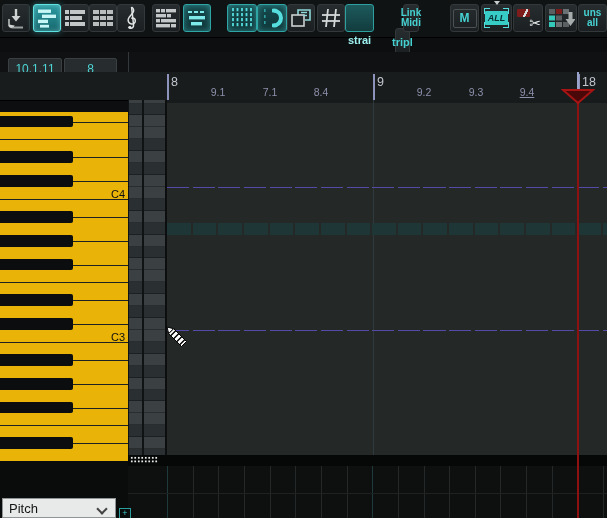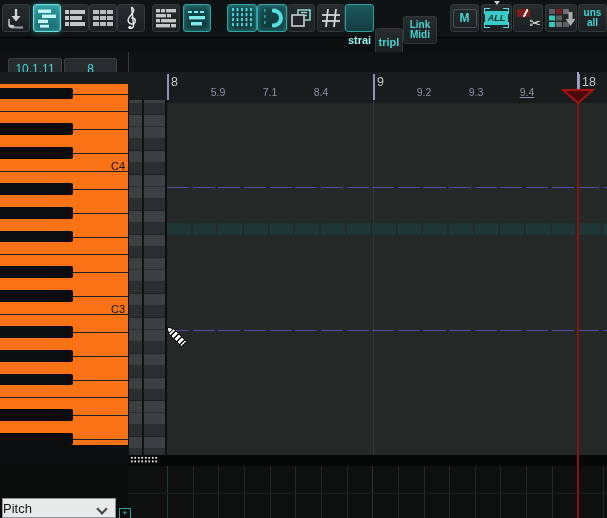--- a/index.html
+++ b/index.html
@@ -32,21 +32,21 @@
   .infobar{position:absolute;left:0;top:52px;width:607px;height:34px;background:#0f1112;}
   .vbox{position:absolute;top:6px;height:20px;background:#272c2e;border:1px solid #3a4041;border-radius:2px;
         color:#4ed6d6;font-size:12px;display:flex;align-items:center;justify-content:center;}
   .vdiv{position:absolute;left:128px;top:0;width:1px;height:34px;background:#33383a;}
   
   .ruler{position:absolute;left:0;top:72px;width:607px;height:28px;background:#191c1d;border-bottom:1px solid #000;}
   .rline{position:absolute;top:2px;width:1.5px;height:26px;background:#8d93bb;}
   .rmaj{position:absolute;top:3px;font-size:12.5px;color:#c2c6cf;}
   .rmin{position:absolute;top:14px;width:26px;margin-left:-13px;text-align:center;font-size:10.5px;color:#8d90ab;}
   
-  .keyboard{position:absolute;left:0;top:84px;width:128px;height:361px;background:#f97316;overflow:hidden;}
+  .keyboard{position:absolute;left:0;top:112px;width:128px;height:361px;background:#eab308;overflow:hidden;}
   .bkey{position:absolute;left:0;width:73px;background:#0b0d0e;border-radius:0 2px 2px 0;}
   .ksep{position:absolute;left:0;width:128px;height:1px;background:#1d2122;}
   .ksep.half{left:73px;width:55px;}
   .klabel{position:absolute;right:3px;width:40px;text-align:right;font-size:11px;color:#0e1010;}
   .keystrip{position:absolute;left:128px;top:100px;width:39px;height:355px;background:#101314;overflow:hidden;border-right:2px solid #0c0e0f;box-sizing:border-box;}
   .scol{position:absolute;top:0;height:100%;}
   .srow{position:absolute;left:0;width:100%;box-shadow:inset 0 -1px rgba(0,0,0,.3);}
   .grid{position:absolute;left:167px;top:100px;width:440px;height:355px;background:#242827;overflow:hidden;}
   .gridtopband{position:absolute;left:0;top:0;width:100%;height:3px;background:#181b1b;}
   .octline{position:absolute;left:0;width:100%;height:1.5px;
@@ -61,21 +61,21 @@
   .controller{position:absolute;left:128px;top:466px;width:479px;height:52px;background:#0e100f;overflow:hidden;}
   .cline{position:absolute;top:0;width:1px;height:100%;}
   .chline{position:absolute;left:0;top:27px;width:100%;height:1px;background:#1e2122;}
   .gutter{position:absolute;left:0;top:461px;width:128px;height:57px;background:#0a0b0b;}
   
   .ph-tick{position:absolute;left:577px;top:72px;width:1.5px;height:18px;background:#9aa3cc;z-index:4;}
   .ph-line{position:absolute;left:577px;top:90px;width:2px;height:428px;background:#8e1111;z-index:5;}
   .ph-tri{position:absolute;left:561px;top:89px;z-index:6;}
   
   .pitch-sel{position:absolute;left:2px;top:498px;width:114px;height:20px;background:#e8eaea;border:1px solid #8f9596;
-             box-sizing:border-box;display:flex;align-items:center;color:#141414;font-size:13px;padding-left:0;cursor:pointer;z-index:7;}
+             box-sizing:border-box;display:flex;align-items:center;color:#141414;font-size:13px;padding-left:6px;cursor:pointer;z-index:7;}
   .chev{position:absolute;right:9px;top:6px;width:6px;height:6px;border-right:2px solid #444;border-bottom:2px solid #444;transform:rotate(45deg);}
   .add-lane{position:absolute;left:119px;top:508px;width:10px;height:9px;border:1px solid #2a9d9d;color:#3fc9c9;
             font-size:9px;line-height:8px;text-align:center;z-index:7;cursor:pointer;}
   .pencil{position:absolute;left:164px;top:321px;z-index:8;}
 </style>
 </head>
 <body>
 
 <div class="app">
   <div id="toolbar" class="toolbar">
@@ -233,24 +233,24 @@
               <line x1="16" y1="2" x2="14" y2="20"></line>
               <line x1="2" y1="8" x2="20" y2="8"></line>
               <line x1="2" y1="14" x2="20" y2="14"></line>
             </g>
           </svg>
         </span>
       </div>
       <div class="tb tealfill" style="left: 345px; width: 29px;">
         <span class="txt">strai</span>
       </div>
-      <div class="tb" style="left: 375px; width: 28px; margin-top: 24px;">
+      <div class="tb" style="left: 395px; width: 15px; margin-top: 24px;">
         <span class="txt">tripl</span>
       </div>
-      <div class="tb" style="left: 403px; width: 34px; margin-top: 12px;">
+      <div class="tb" style="left: 403px; width: 16px;">
         <span class="txt small">Link<br>Midi</span>
       </div>
       <div class="tb" style="left: 450px; width: 29px;">
         <span class="mbox">M</span>
       </div>
       <div class="tb" style="left: 481px; width: 31px;">
         <span class="allwrap">
           <i class="tl"></i>
           <i class="tr"></i>
           <i class="bl"></i>
@@ -289,21 +289,21 @@
 
   <div class="infobar">
     <div class="vbox" style="left:8px;width:52px;">10.1.11</div>
     <div class="vbox" style="left:64px;width:51px;">8</div>
     <div class="vdiv"></div>
   </div>
 
   <div id="ruler" class="ruler">
       <div class="rline" style="left: 167px;"></div>
       <div class="rmaj" style="left: 171px;">8</div>
-      <div class="rmin" style="left: 218px;">5.9</div>
+      <div class="rmin" style="left: 218px;">9.1</div>
       <div class="rmin" style="left: 270px;">7.1</div>
       <div class="rmin" style="left: 321px;">8.4</div>
       <div class="rline" style="left: 373px;"></div>
       <div class="rmaj" style="left: 377px;">9</div>
       <div class="rmin" style="left: 424px;">9.2</div>
       <div class="rmin" style="left: 476px;">9.3</div>
       <div class="rmin" style="left: 527px; text-decoration: underline;">9.4</div>
       <div class="rline" style="left: 578px;"></div>
       <div class="rmaj" style="left: 582px;">18</div>
     </div>

